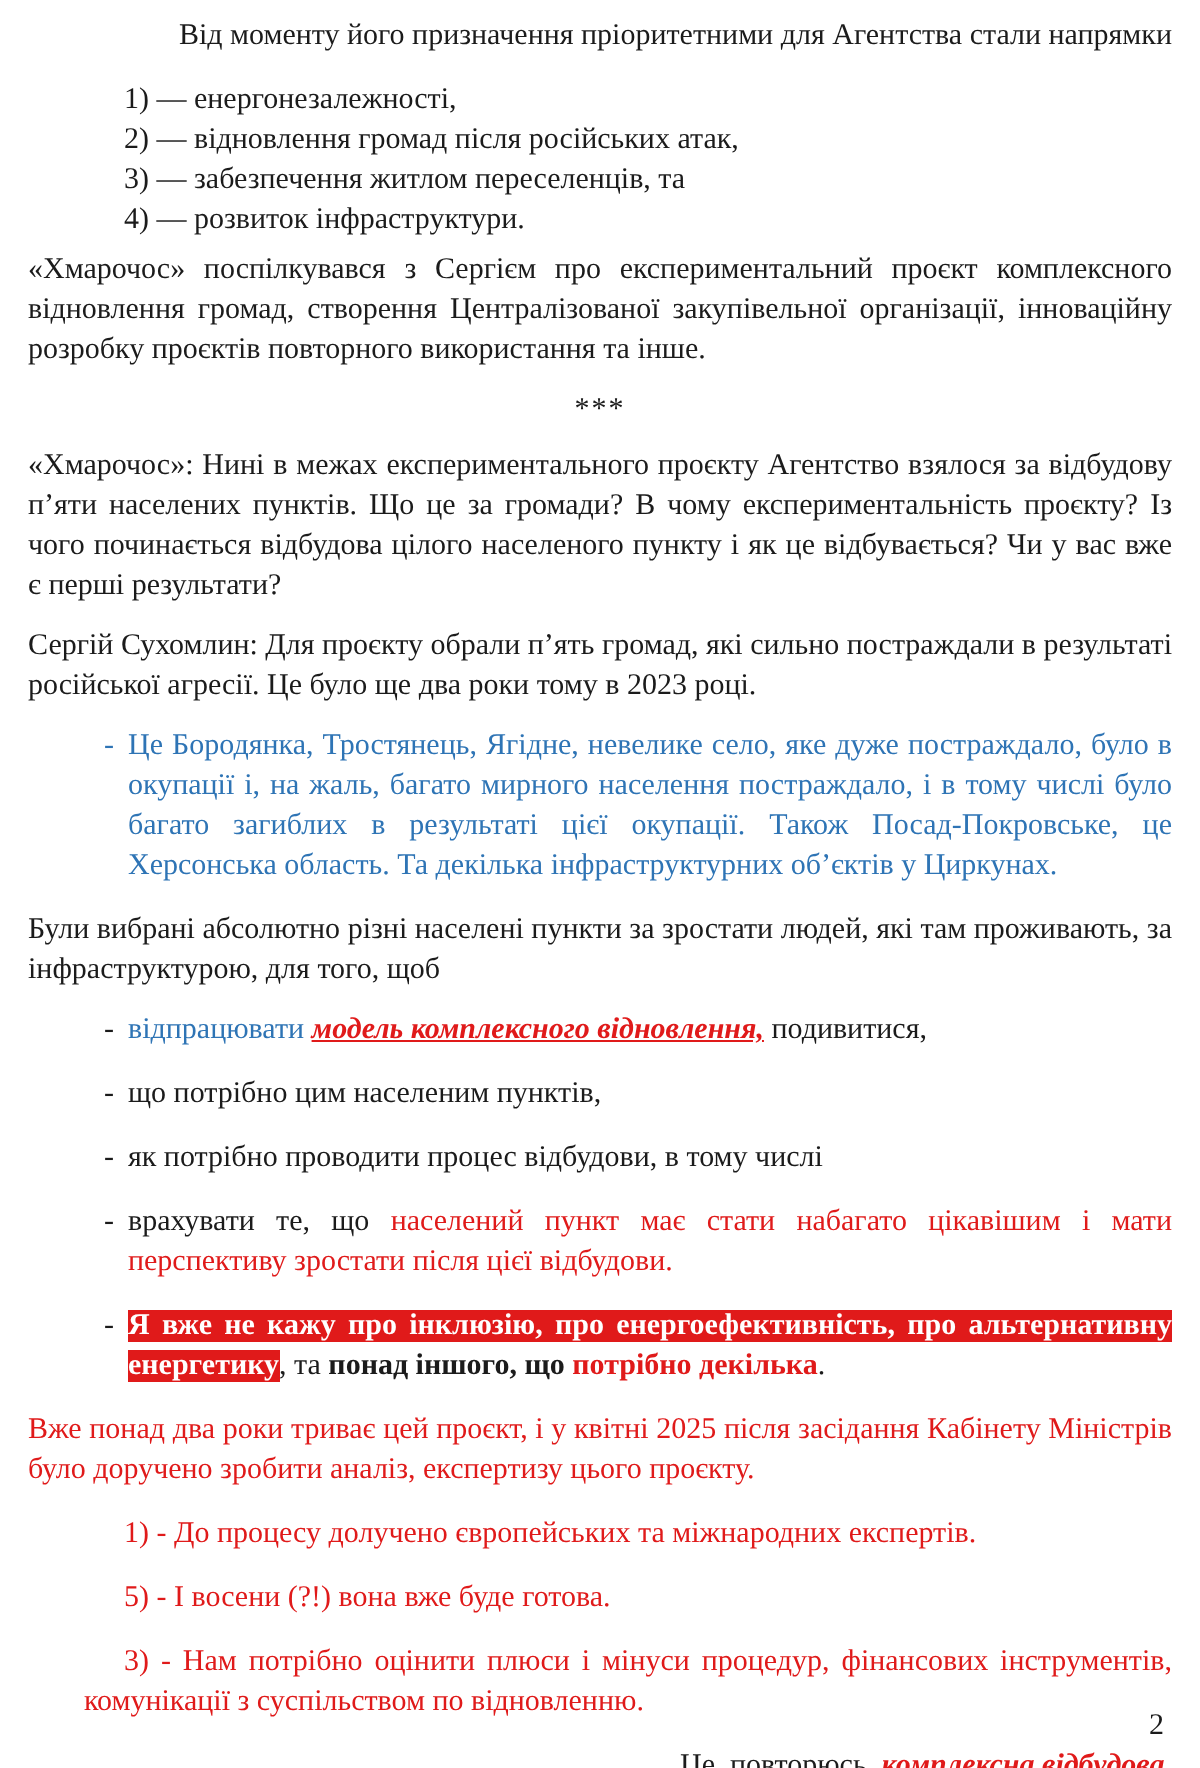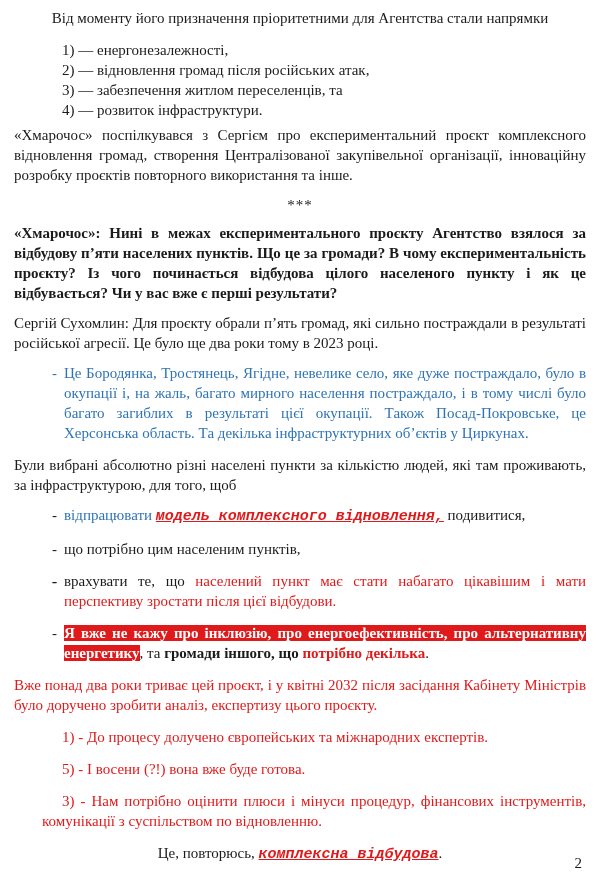--- a/index.html
+++ b/index.html
@@ -10,32 +10,32 @@
   html,body{margin:0;padding:0;}
   body{
     width:600px;height:884px;
     background:#ffffff;
     font-family:"Liberation Serif","DejaVu Serif",serif;
     font-size:15px;line-height:20px;color:var(--ink);
     position:relative;overflow:hidden;
   }
   .page{padding:8px 14px 0 14px;}
   p{margin:0 0 10px;text-align:justify;}
-  .left{text-align:center;}
+  .left{text-align:right;}
   .numlist{margin:12px 0 5px;}
   .numlist .item{padding-left:48px;text-align:left;}
   .sep{text-align:center;margin:0 0 8px;letter-spacing:1px;}
-  .q{font-weight:bold;}
+  .q{font-weight:normal;}
   .bullet{position:relative;padding-left:50px;margin:0 0 12px;text-align:justify;}
   .bullet .marker{position:absolute;left:38px;top:0;}
   .blue{color:var(--blue);}
   .red{color:var(--red);}
   .redbold{color:var(--red);font-weight:bold;}
   .boldblack{font-weight:bold;}
-  .link{color:var(--red);font-weight:bold;font-style:italic;text-decoration:underline;cursor:pointer;font-family:Liberation Mono, monospace;}
+  .link{color:var(--red);font-weight:bold;font-style:italic;text-decoration:underline;cursor:pointer;}
   .hl{background:var(--red);color:#ffffff;font-weight:bold;}
   .rednum{color:var(--red);padding-left:28px;text-indent:20px;margin:12px 0 12px;text-align:justify;}
   .footer{position:absolute;right:18px;bottom:11px;text-align:right;}
 </style>
 </head>
 <body>
 
 <div class="page">
 
   <p class="left">Від моменту його призначення пріоритетними для Агентства стали напрямки</p>
@@ -53,47 +53,48 @@
 
   <p class="q">«Хмарочос»: Нині в межах експериментального проєкту Агентство взялося за відбудову п’яти населених пунктів. Що це за громади? В чому експериментальність проєкту? Із чого починається відбудова цілого населеного пункту і як це відбувається? Чи у вас вже є перші результати?</p>
 
   <p>Сергій Сухомлин: Для проєкту обрали п’ять громад, які сильно постраждали в результаті російської агресії. Це було ще два роки тому в 2023 році.</p>
 
   <div class="bullet blue">
     <span class="marker">-</span>
     <span>Це Бородянка, Тростянець, Ягідне, невелике село, яке дуже постраждало, було в окупації і, на жаль, багато мирного населення постраждало, і в тому числі було багато загиблих в результаті цієї окупації. Також Посад-Покровське, це Херсонська область. Та декілька інфраструктурних об’єктів у Циркунах.</span>
   </div>
 
-  <p>Були вибрані абсолютно різні населені пункти за кількістю людей, які там проживають, за інфраструктурою, для того, щоб</p>
+  <p>Були вибрані абсолютно різні населені пункти за зростати людей, які там проживають, за інфраструктурою, для того, щоб</p>
 
   <div class="bullet">
     <span class="marker">-</span>
     <span class="blue">відпрацювати </span><span class="link">модель комплексного відновлення,</span><span> подивитися,</span>
   </div>
 
   <div class="bullet">
     <span class="marker">-</span>
     <span>що потрібно цим населеним пунктів,</span>
   </div>
 
   <div class="bullet">
     <span class="marker">-</span>
+    <span>як потрібно проводити процес відбудови, в тому числі</span>
   </div>
 
   <div class="bullet">
     <span class="marker">-</span>
     <span>врахувати те, що </span><span class="red">населений пункт має стати набагато цікавішим і мати перспективу зростати після цієї відбудови.</span>
   </div>
 
   <div class="bullet">
     <span class="marker">-</span>
-    <span class="hl">Я вже не кажу про інклюзію, про енергоефективність, про альтернативну енергетику</span><span>, та </span><span class="boldblack">громади іншого, що </span><span class="redbold">потрібно декілька</span><span>.</span>
+    <span class="hl">Я вже не кажу про інклюзію, про енергоефективність, про альтернативну енергетику</span><span>, та </span><span class="boldblack">понад іншого, що </span><span class="redbold">потрібно декілька</span><span>.</span>
   </div>
 
-  <p class="red">Вже понад два роки триває цей проєкт, і у квітні 2032 після засідання Кабінету Міністрів було доручено зробити аналіз, експертизу цього проєкту.</p>
+  <p class="red">Вже понад два роки триває цей проєкт, і у квітні 2025 після засідання Кабінету Міністрів було доручено зробити аналіз, експертизу цього проєкту.</p>
 
   <div class="rednum">1) - До процесу долучено європейських та міжнародних експертів.</div>
   <div class="rednum">5) - І восени (?!) вона вже буде готова.</div>
   <div class="rednum">3) - Нам потрібно оцінити плюси і мінуси процедур, фінансових інструментів, комунікації з суспільством по відновленню.</div>
 
   <p class="left">
     <span>Це, повторюсь, </span><span class="link">комплексна відбудова</span><span>.</span>
   </p>
 
 </div>

